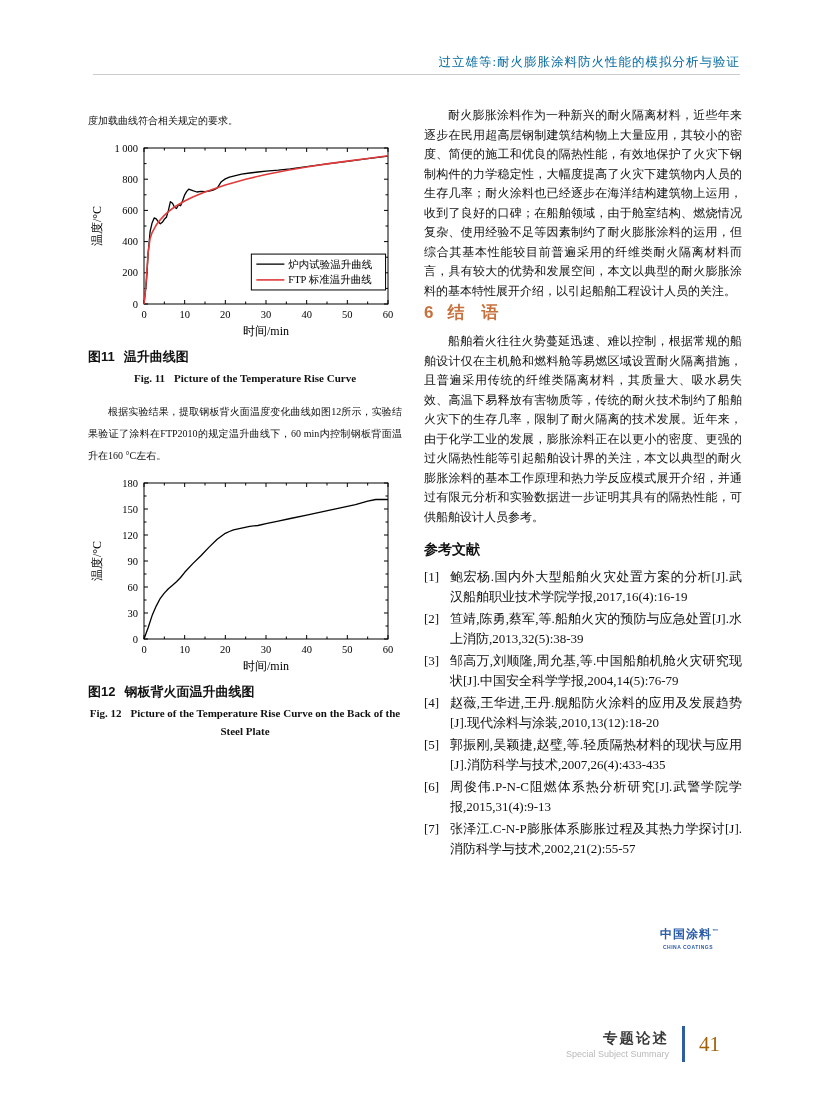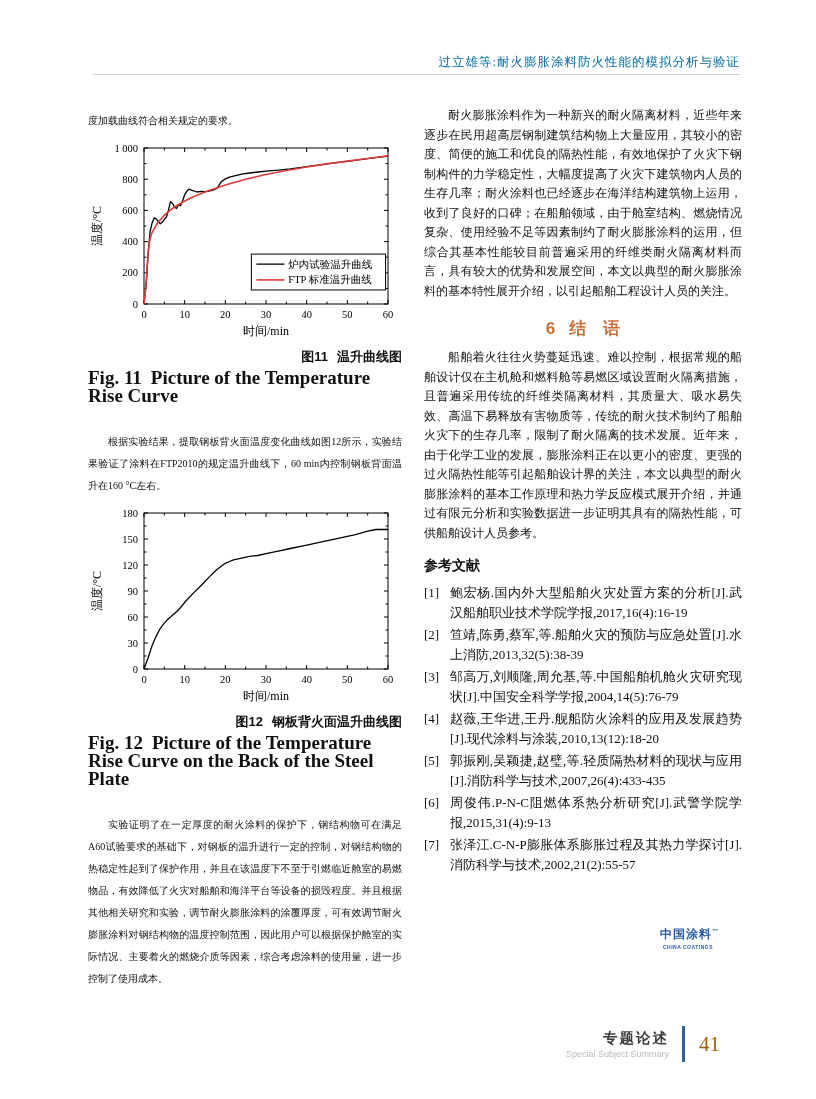--- a/index.html
+++ b/index.html
@@ -6,29 +6,29 @@
   body{width:816px;height:1099px;position:relative;background:#ffffff;overflow:hidden;
        font-family:"Liberation Serif",serif;color:#111;}
   .running-head{position:absolute;top:54px;left:93px;width:647px;text-align:right;
        font-size:12.5px;color:#0369a1;letter-spacing:1px;}
   .head-rule{position:absolute;top:74px;left:93px;width:647px;border-top:1px solid #cccccc;height:0;}
   .col-left{position:absolute;left:88px;top:110px;width:314px;}
   .col-right{position:absolute;left:424px;top:106px;width:318px;}
   .body-text{margin:0;font-size:10px;line-height:22px;text-align:justify;text-indent:2em;}
   .no-indent{text-indent:0;}
   .col-right .body-text{font-size:12px;line-height:19.5px;}
-  .after{margin-top:26px;}
+  .after{margin-top:14px;}
   .chart{margin-top:6px;}
-  .caption-cn{text-align:right;font-family:"Liberation Sans",sans-serif;font-weight:bold;
+  .caption-cn{text-align:left;font-family:"Liberation Sans",sans-serif;font-weight:bold;
        font-size:13px;margin-top:2px;}
-  .caption-en{text-align:left;font-weight:bold;font-size:19px;margin-top:3px;line-height:18px;}
+  .caption-en{text-align:center;font-weight:bold;font-size:11px;margin-top:3px;line-height:18px;}
   .cap-label{margin-right:9px;}
   .sec-head{margin:0 0 8px 0;font-family:"Liberation Sans",sans-serif;font-weight:bold;
        font-size:17px;color:#c8703c;}
-  .sec-head.second{margin-top:16px;text-align:center;}
+  .sec-head.second{}
   .sec-num{margin-right:14px;}
   .refs-title{text-align:left;font-family:"Liberation Sans",sans-serif;font-weight:bold;
        font-size:14px;margin:14px 0 8px 0;}
   .refs{font-size:13px;line-height:19.5px;}
   .ref-item{display:flex;margin-bottom:3px;}
   .ref-label{width:26px;flex:none;}
   .ref-text{flex:1;text-align:justify;}
   .logo{position:absolute;left:660px;top:926px;width:56px;text-align:center;color:#2b5ca8;
        font-family:"Liberation Sans",sans-serif;}
   .logo-cn{font-size:12px;font-weight:bold;letter-spacing:1px;white-space:nowrap;}
@@ -206,21 +206,20 @@
         <text x="0" y="0" text-anchor="middle" font-size="12" font-family="&quot;Liberation Serif&quot;, serif" transform="translate(13 88) rotate(-90)">温度/°C</text>
         <polyline points="56.0,166.0 60.1,154.7 64.1,142.6 68.2,133.1 72.3,125.3 76.3,120.1 80.4,115.7 84.5,112.3 88.5,108.8 92.6,104.5 96.7,99.3 104.8,90.6 112.9,82.8 121.1,74.1 129.2,66.3 137.3,60.3 141.4,58.5 145.5,56.8 153.6,55.1 161.7,53.3 169.9,52.5 178.0,50.7 190.2,48.1 202.4,45.5 218.7,42.1 234.9,38.6 251.2,35.1 267.5,31.7 279.7,28.2 287.8,26.5 300.0,26.5" fill="none" stroke="#000000" stroke-width="1.3" stroke-linejoin="round"></polyline>
       </svg></div>
   <div class="caption-cn">
     <span class="cap-label">图12</span><span>钢板背火面温升曲线图</span>
   </div>
   <div class="caption-en">
     <span class="cap-label">Fig. 12</span><span>Picture of the Temperature Rise Curve on the Back of the Steel Plate</span>
   </div>
 
-  <p class="body-text after">实验证明了在一定厚度的耐火涂料的保护下，钢结构物可在满足A60试验要求的基础下，对钢板的温升进行一定的控制，对钢结构物的热稳定性起到了保护作用，并且在该温度下不至于引燃临近舱室的易燃物品，有效降低了火灾对船舶和海洋平台等设备的损毁程度。并且根据其他相关研究和实验，调节耐火膨胀涂料的涂覆厚度，可有效调节耐火膨胀涂料对钢结构物的温度控制范围，因此用户可以根据保护舱室的实际情况、主要着火的燃烧介质等因素，综合考虑涂料的使用量，进一步控制了使用成本。</p>
 </div>
 
 <div class="col-right">
   <p class="body-text">耐火膨胀涂料作为一种新兴的耐火隔离材料，近些年来逐步在民用超高层钢制建筑结构物上大量应用，其较小的密度、简便的施工和优良的隔热性能，有效地保护了火灾下钢制构件的力学稳定性，大幅度提高了火灾下建筑物内人员的生存几率；耐火涂料也已经逐步在海洋结构建筑物上运用，收到了良好的口碑；在船舶领域，由于舱室结构、燃烧情况复杂、使用经验不足等因素制约了耐火膨胀涂料的运用，但综合其基本性能较目前普遍采用的纤维类耐火隔离材料而言，具有较大的优势和发展空间，本文以典型的耐火膨胀涂料的基本特性展开介绍，以引起船舶工程设计人员的关注。</p>
 
   <h2 class="sec-head second">
     <span class="sec-num">6</span><span>结　语</span>
   </h2>
   <p class="body-text">船舶着火往往火势蔓延迅速、难以控制，根据常规的船舶设计仅在主机舱和燃料舱等易燃区域设置耐火隔离措施，且普遍采用传统的纤维类隔离材料，其质量大、吸水易失效、高温下易释放有害物质等，传统的耐火技术制约了船舶火灾下的生存几率，限制了耐火隔离的技术发展。近年来，由于化学工业的发展，膨胀涂料正在以更小的密度、更强的过火隔热性能等引起船舶设计界的关注，本文以典型的耐火膨胀涂料的基本工作原理和热力学反应模式展开介绍，并通过有限元分析和实验数据进一步证明其具有的隔热性能，可供船舶设计人员参考。</p>
 

